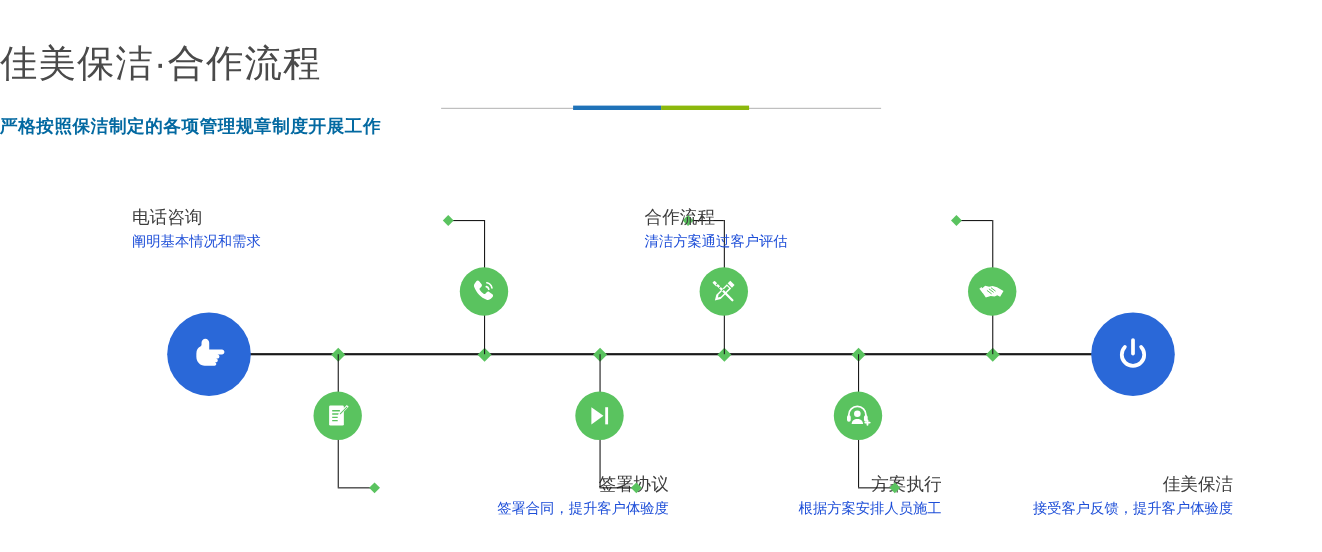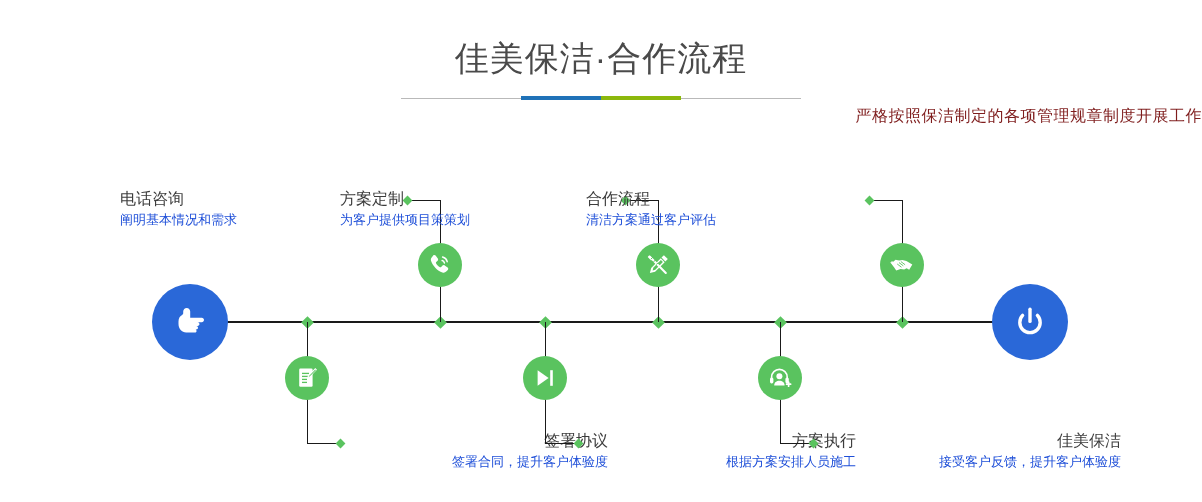--- a/index.html
+++ b/index.html
@@ -5,32 +5,32 @@
   html,body{margin:0;padding:0;}
   body{
     width:1202px;height:502px;
     background:#ffffff;
     font-family:"Liberation Sans","DejaVu Sans",sans-serif;
     overflow:hidden;position:relative;
   }
   #stage{position:absolute;left:0;top:0;width:1202px;height:502px;}
 
   
-  .hdr{position:absolute;left:0;top:0;width:1202px;text-align:center;}
+  .hdr{position:absolute;left:0;top:0;width:1202px;text-align:left;}
   .hdr-title{
     font-size:34px;line-height:40px;color:#4a4a4a;letter-spacing:1px;
     font-weight:500;margin-top:38px;
   }
   .hdr-rule{position:absolute;left:401px;top:96px;width:400px;height:4px;}
   .rule-base{position:absolute;left:0;top:1.5px;width:400px;height:1px;background:#b9b9b9;}
   .rule-blue{position:absolute;left:120px;top:0;width:80px;height:4px;background:#1f72b8;}
   .rule-green{position:absolute;left:200px;top:0;width:80px;height:4px;background:#8cb80d;}
   .hdr-sub{
-    position:absolute;left:0;top:104px;width:1202px;text-align:right;
-    font-size:16px;line-height:24px;color:#7f1d1d;letter-spacing:.5px;
+    position:absolute;left:0;top:104px;width:1202px;text-align:left;
+    font-size:16px;line-height:24px;color:#0369a1;letter-spacing:.5px;font-weight:bold;
   }
 
   
   .axis{position:absolute;background:#1a1a1a;}
   .vline{position:absolute;width:1px;background:#1a1a1a;}
   .hline{position:absolute;height:1px;background:#1a1a1a;}
 
   .diamond{
     position:absolute;width:9px;height:9px;background:#5ac35f;
     transform:rotate(45deg);
@@ -136,24 +136,20 @@
       <g stroke="#ffffff" stroke-width="2.1" stroke-linecap="round">
         <line x1="4.6" y1="4.6" x2="20.8" y2="20.9"></line>
       </g>
       <g stroke="#5ac35f" stroke-width="1" stroke-linecap="round">
         <line x1="7.4" y1="5.6" x2="6.2" y2="6.9"></line>
         <line x1="10.1" y1="8.3" x2="8.9" y2="9.6"></line>
         <line x1="12.8" y1="11" x2="11.6" y2="12.3"></line>
       </g>
     </svg>
   </div>
-  <div class="lbl right-al" style="left:340px;top:188px;width:280px;">
-    <div class="lbl-title">方案定制</div>
-    <div class="lbl-desc">为客户提供项目策策划</div>
-  </div>
 
   <div class="vline" style="left:545px;top:322px;height:121px;"></div>
   <div class="hline" style="left:545px;top:443px;width:32px;"></div>
   <div class="diamond sm" style="left:575px;top:439.5px;"></div>
   <div class="circle c-green" style="left:523px;top:356px;">
     <svg width="26" height="26" viewBox="0 0 26 26">
       <path fill="#ffffff" d="M5.6 5.2l11 7.8-11 7.8z"></path>
       <rect x="18.2" y="5.2" width="2.6" height="15.6" fill="#ffffff"></rect>
     </svg>
   </div>

